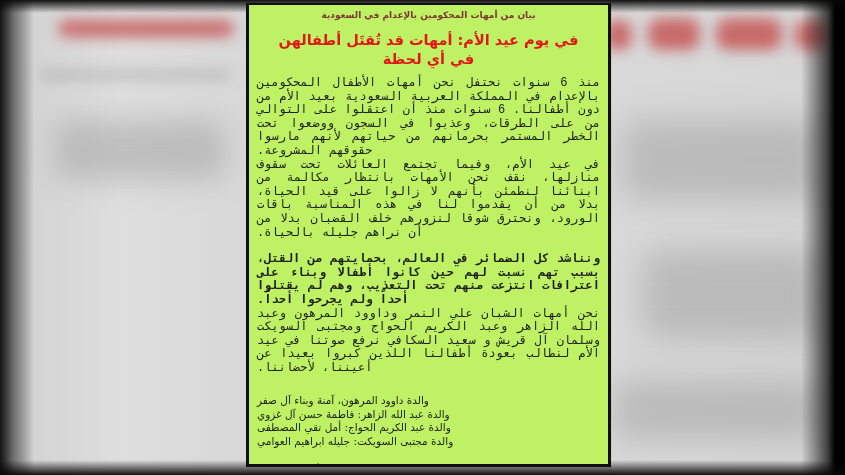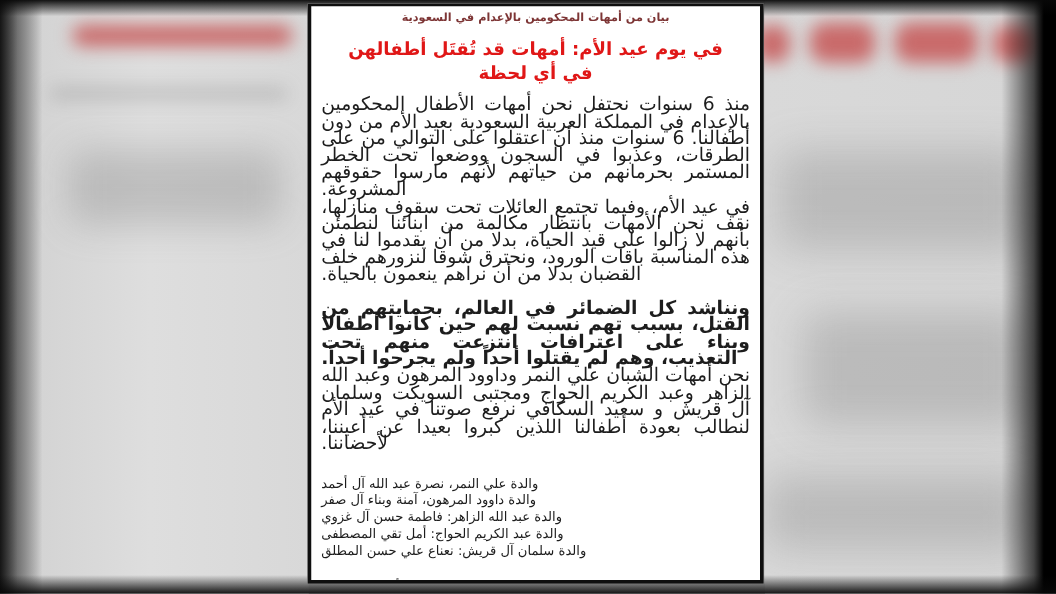--- a/index.html
+++ b/index.html
@@ -32,38 +32,38 @@
   
   .vignette{position:absolute;inset:0;z-index:2;pointer-events:none;background:
     linear-gradient(to bottom, rgba(8,8,8,.95), rgba(8,8,8,0) 13px),
     linear-gradient(to top, rgba(8,8,8,.95), rgba(8,8,8,0) 15px),
     linear-gradient(to right, rgba(8,8,8,.9), rgba(8,8,8,.35) 14px, rgba(8,8,8,0) 34px),
     linear-gradient(to left, #000 10px, rgba(0,0,0,.65) 18px, rgba(0,0,0,0) 44px);}
   
   .document{
     position:absolute;left:246px;top:3px;z-index:5;
     width:343px;height:449px;
-    background:#ffffff;
+    background:#bef264;
     border:3px solid #0f0f0f;border-top-width:2px;
     padding:4px 8px 6px;
     overflow:hidden;
   }
   .doc-header{
     text-align:center;direction:rtl;
     color:#7d3535;font-weight:bold;font-size:9px;line-height:11px;
     margin:1px 0 0;
   }
   .doc-title{
     text-align:center;direction:rtl;
     color:#e01717;font-weight:bold;font-size:14.5px;line-height:19px;
     margin:10px 16px 8px;
   }
   .body-par{
     direction:rtl;text-align:justify;text-align-last:left;
-    font-size:15px;line-height:13.6px;color:#1d1d1d;margin:0;
+    font-size:12px;line-height:13.6px;color:#1d1d1d;margin:0;font-family:Liberation Mono, monospace;
   }
   .body-par.bold{font-weight:bold;}
   .gap-above{margin-top:13px;}
   .signatures{margin-top:19px;}
   .sig{
     direction:rtl;text-align:left;
     font-size:10.5px;line-height:13.5px;color:#1d1d1d;
   }
   .sig.last{margin-top:16px;}
   .dates{margin-top:9px;}
@@ -94,31 +94,30 @@
   </div>
 </div>
 <div class="vignette"></div>
 
 <div class="document">
   <div class="doc-header">بيان من أمهات المحكومين بالإعدام في السعودية</div>
 
   <div class="doc-title">في يوم عيد الأم: أمهات قد تُقتَل أطفالهن في أي لحظة</div>
 
   <p class="body-par">منذ 6 سنوات نحتفل نحن أمهات الأطفال المحكومين بالإعدام في المملكة العربية السعودية بعيد الأم من دون أطفالنا. 6 سنوات منذ أن اعتقلوا على التوالي من على الطرقات، وعذبوا في السجون ووضعوا تحت الخطر المستمر بحرمانهم من حياتهم لأنهم مارسوا حقوقهم المشروعة.</p>
-  <p class="body-par">في عيد الأم، وفيما تجتمع العائلات تحت سقوف منازلها، نقف نحن الأمهات بانتظار مكالمة من ابنائنا لنطمئن بأنهم لا زالوا على قيد الحياة، بدلا من أن يقدموا لنا في هذه المناسبة باقات الورود، ونحترق شوقا لنزورهم خلف القضبان بدلا من أن نراهم ينعمون بالحياة.</p>
+  <p class="body-par">في عيد الأم، وفيما تجتمع العائلات تحت سقوف منازلها، نقف نحن الأمهات بانتظار مكالمة من ابنائنا لنطمئن بأنهم لا زالوا على قيد الحياة، بدلا من أن يقدموا لنا في هذه المناسبة باقات الورود، ونحترق شوقا لنزورهم خلف القضبان بدلا من أن نراهم جليله بالحياة.</p>
   <p class="body-par bold gap-above">ونناشد كل الضمائر في العالم، بحمايتهم من القتل، بسبب تهم نسبت لهم حين كانوا أطفالا وبناء على اعترافات انتزعت منهم تحت التعذيب، وهم لم يقتلوا أحداً ولم يجرحوا أحداً.</p>
 
   <p class="body-par">نحن أمهات الشبان علي النمر وداوود المرهون وعبد الله الزاهر وعبد الكريم الحواج ومجتبى السويكت وسلمان آل قريش و سعيد السكافي نرفع صوتنا في عيد الأم لنطالب بعودة أطفالنا اللذين كبروا بعيدا عن أعيننا، لأحضاننا.</p>
 
   <div class="signatures">
-    <div class="sig">والدة علي النمر، نصرة عبد الله آل أحمد</div>
     <div class="sig">والدة داوود المرهون، آمنة وبناء آل صفر</div>
     <div class="sig">والدة عبد الله الزاهر: فاطمة حسن آل غزوي</div>
     <div class="sig">والدة عبد الكريم الحواج: أمل تقي المصطفى</div>
-    <div class="sig">والدة سلمان آل قريش: نعناع علي حسن المطلق</div>
+    <div class="sig">والدة مجتبى السويكت: جليله ابراهيم العوامي</div>
     <div class="sig last">والدة سعيد السكافي: فاطمة أحمد السكافي</div>
   </div>
 
   <div class="dates">
     <div class="date-line date-greg">21 مارس 2018</div>
     <div class="date-line date-hijri">الأربعاء، 4/ رجب / 1439 هـ</div>
   </div>
 </div>
 
 </body></html>

